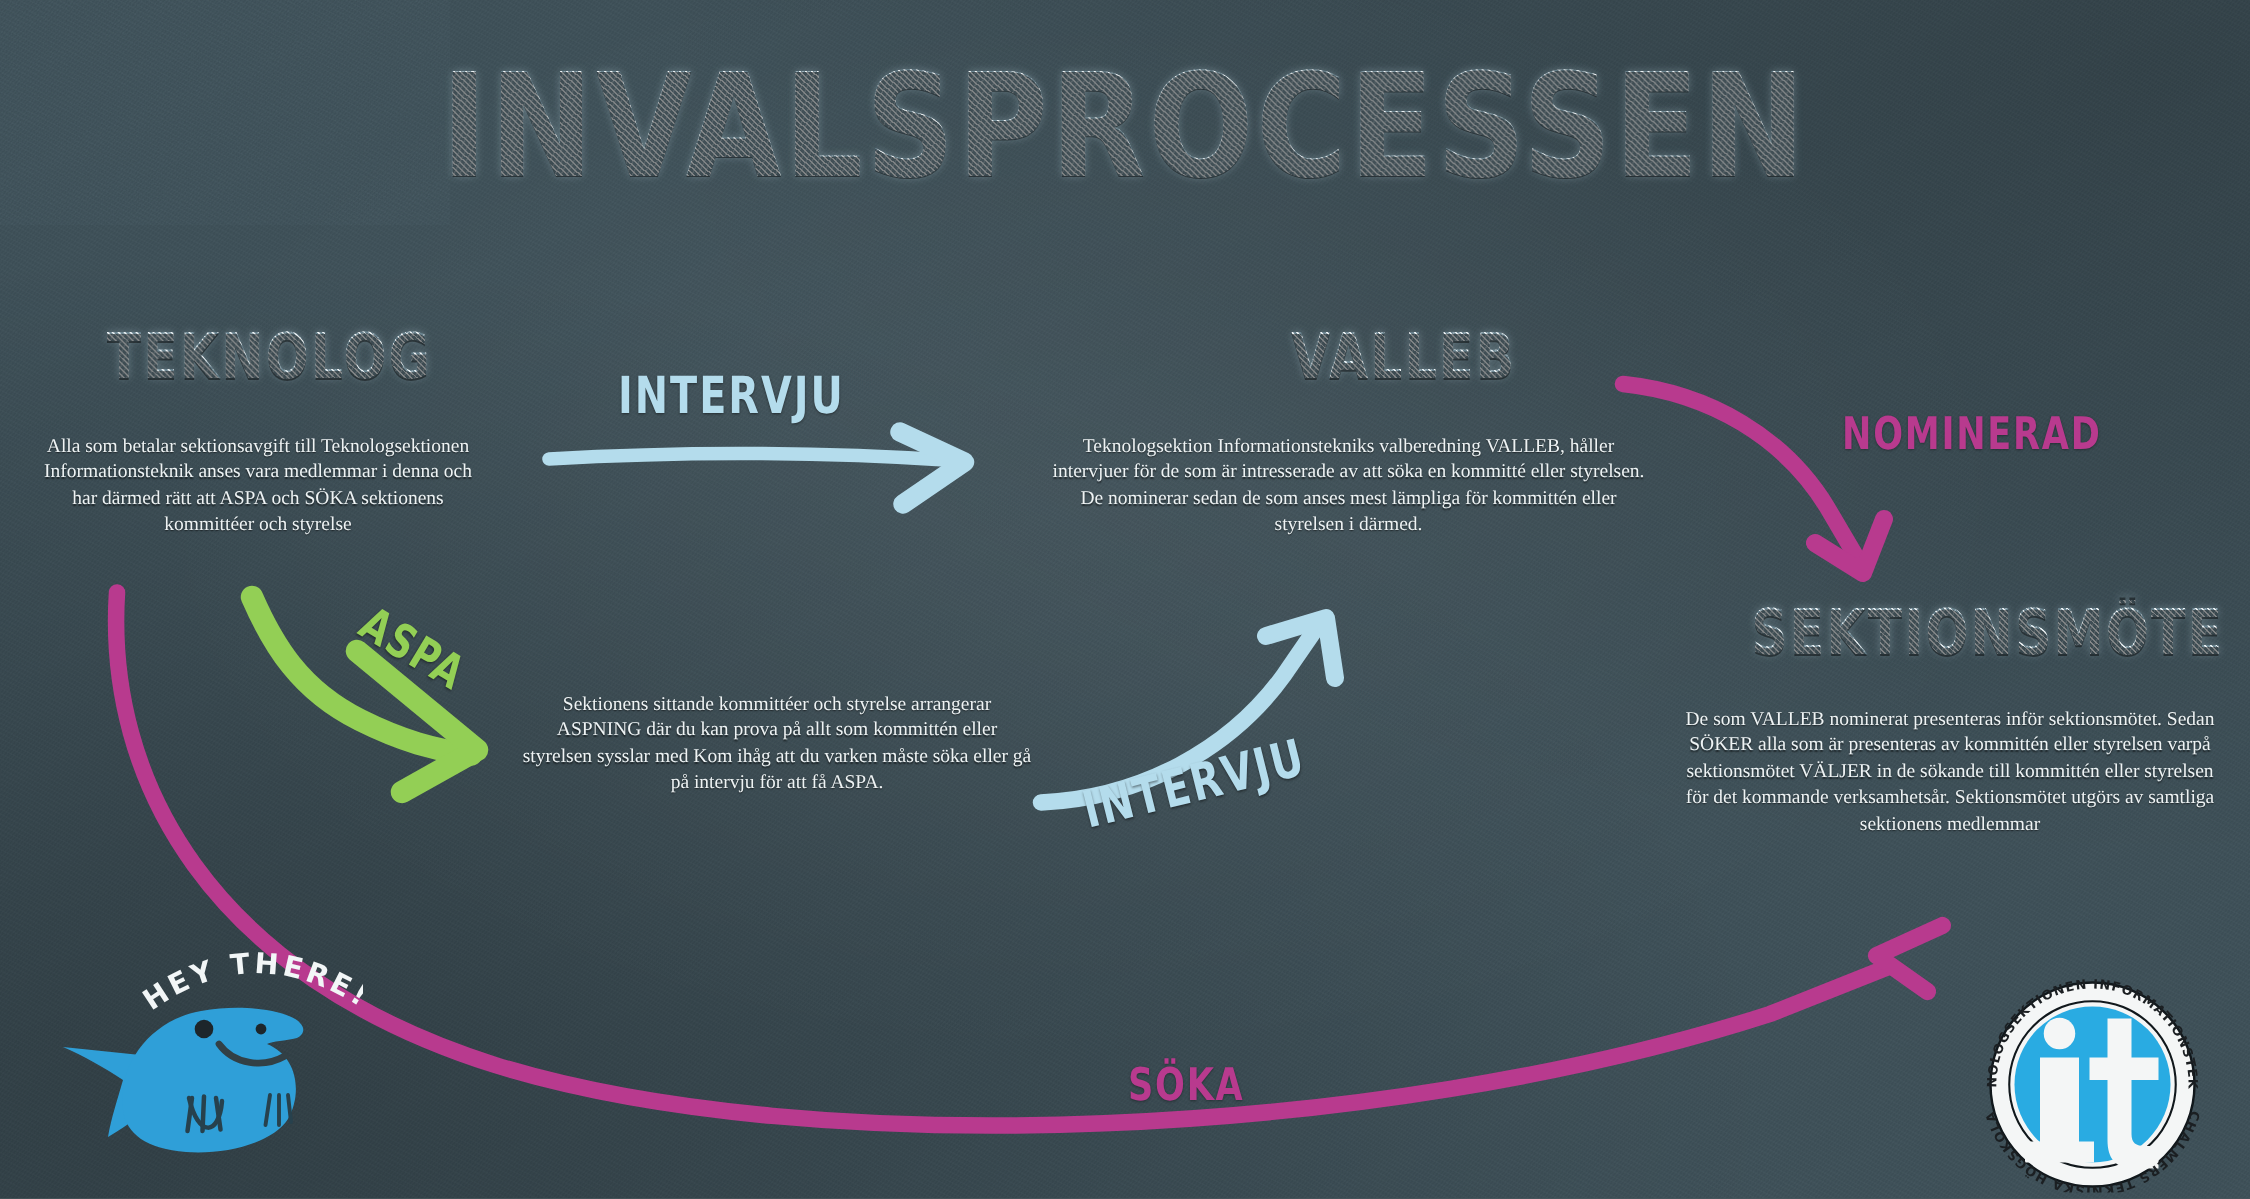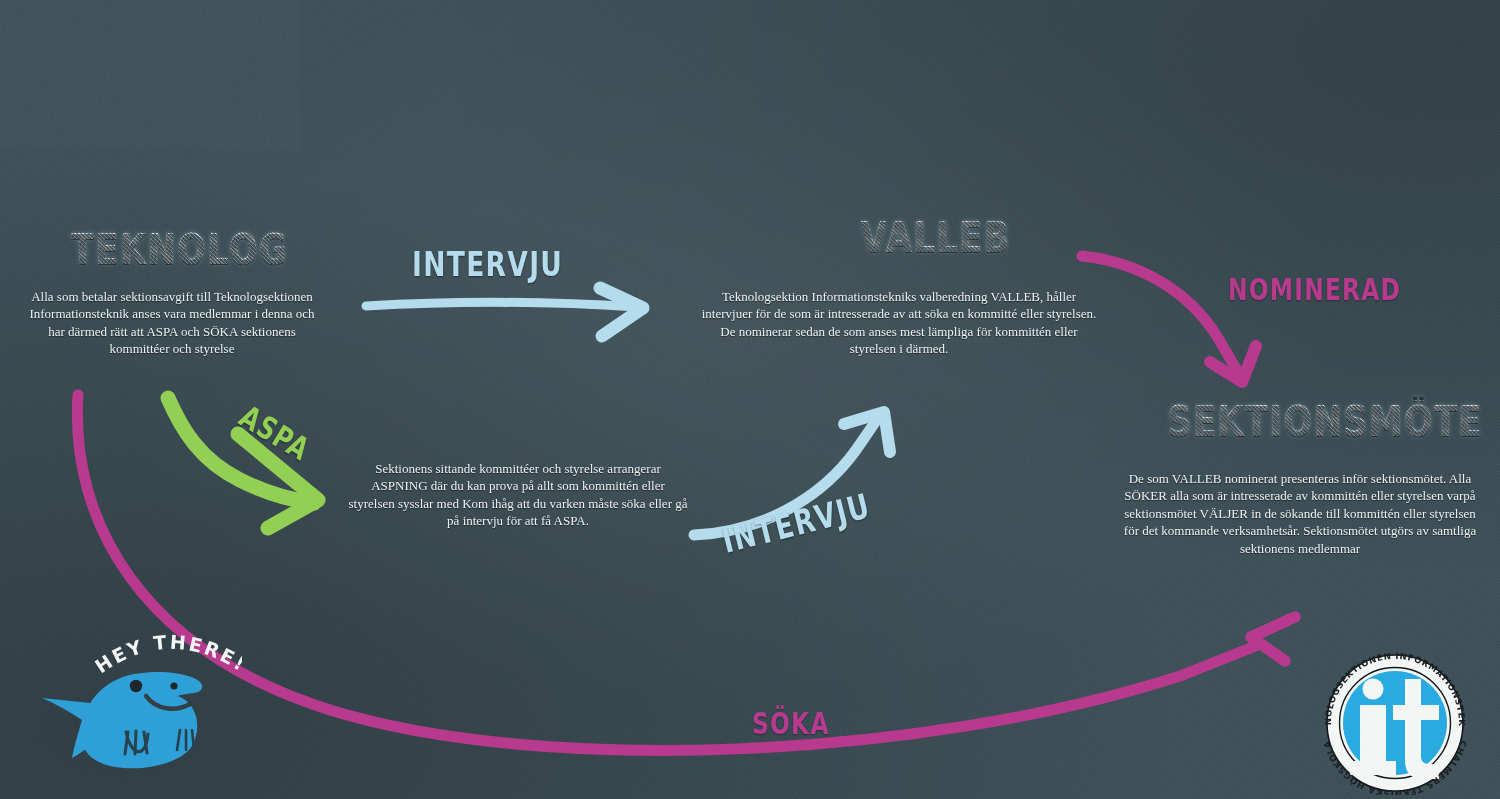--- a/index.html
+++ b/index.html
@@ -172,37 +172,40 @@
       <path d="M 694,535 C 760,532 820,500 856,450 L 878,418" fill="none" stroke="#b4dcec" stroke-width="11" stroke-linecap="round"></path>
       <path d="M 844,424 L 884,412 L 890,452" fill="none" stroke="#b4dcec" stroke-width="12" stroke-linecap="round" stroke-linejoin="round"></path>
     </g>
 
     <g>
       <path d="M 1082,256 C 1140,262 1190,292 1218,338 L 1238,372" fill="none" stroke="#b83a8e" stroke-width="11" stroke-linecap="round"></path>
       <path d="M 1210,362 L 1242,382 L 1256,346" fill="none" stroke="#b83a8e" stroke-width="12" stroke-linecap="round" stroke-linejoin="round"></path>
     </g>
   </svg>
 
-
-  <div class="heading" id="h-teknolog" style="left:20px; top:216px; width:320px;margin-top:12px;">
+  <div id="title">
+    <span class="chalk">INVALSPROCESSEN</span>
+  </div>
+
+  <div class="heading" id="h-teknolog" style="left:20px; top:216px; width:320px;">
     <span class="chalk">TEKNOLOG</span>
   </div>
   <div class="body-text" id="b-teknolog" style="left:22px; top:288px; width:300px;">Alla som betalar sektionsavgift till Teknologsektionen Informationsteknik anses vara medlemmar i denna och  har därmed rätt att ASPA och SÖKA sektionens kommittéer och styrelse</div>
 
   <div class="body-text" id="b-aspning" style="left:348px; top:460px; width:340px;">Sektionens sittande kommittéer och styrelse arrangerar ASPNING där du kan prova på allt som kommittén eller styrelsen sysslar med Kom ihåg att du varken måste söka eller gå på intervju för att få ASPA.</div>
 
   <div class="heading" id="h-valleb" style="left:776px; top:216px; width:320px;">
     <span class="chalk">VALLEB</span>
   </div>
   <div class="body-text" id="b-valleb" style="left:700px; top:288px; width:398px;">Teknologsektion Informationstekniks valberedning VALLEB, håller intervjuer för de som är intresserade av att söka en kommitté eller styrelsen. De nominerar sedan de som anses mest lämpliga för kommittén eller styrelsen i därmed.</div>
 
   <div class="heading" id="h-sektionsmote" style="left:1128px; top:400px; width:336px;">
     <span class="chalk">SEKTIONSMÖTE</span>
   </div>
-  <div class="body-text" id="b-sektionsmote" style="left:1122px; top:470px; width:356px;">De som VALLEB nominerat presenteras inför sektionsmötet. Alla SÖKER alla som är intresserade av kommittén eller styrelsen varpå sektionsmötet VÄLJER in de sökande till kommittén eller styrelsen för det kommande verksamhetsår. Sektionsmötet utgörs av samtliga sektionens medlemmar</div>
+  <div class="body-text" id="b-sektionsmote" style="left:1122px; top:470px; width:356px;">De som VALLEB nominerat presenteras inför sektionsmötet. Sedan SÖKER alla som är presenteras av kommittén eller styrelsen varpå sektionsmötet VÄLJER in de sökande till kommittén eller styrelsen för det kommande verksamhetsår. Sektionsmötet utgörs av samtliga sektionens medlemmar</div>
 
   <div class="arrow-label lab-blue" id="label-intervju-top">
     <span>INTERVJU</span>
   </div>
 
   <div class="arrow-label lab-green" id="label-aspa">
     <span>ASPA</span>
   </div>
 
   <div class="arrow-label lab-blue" id="label-intervju-bottom">

